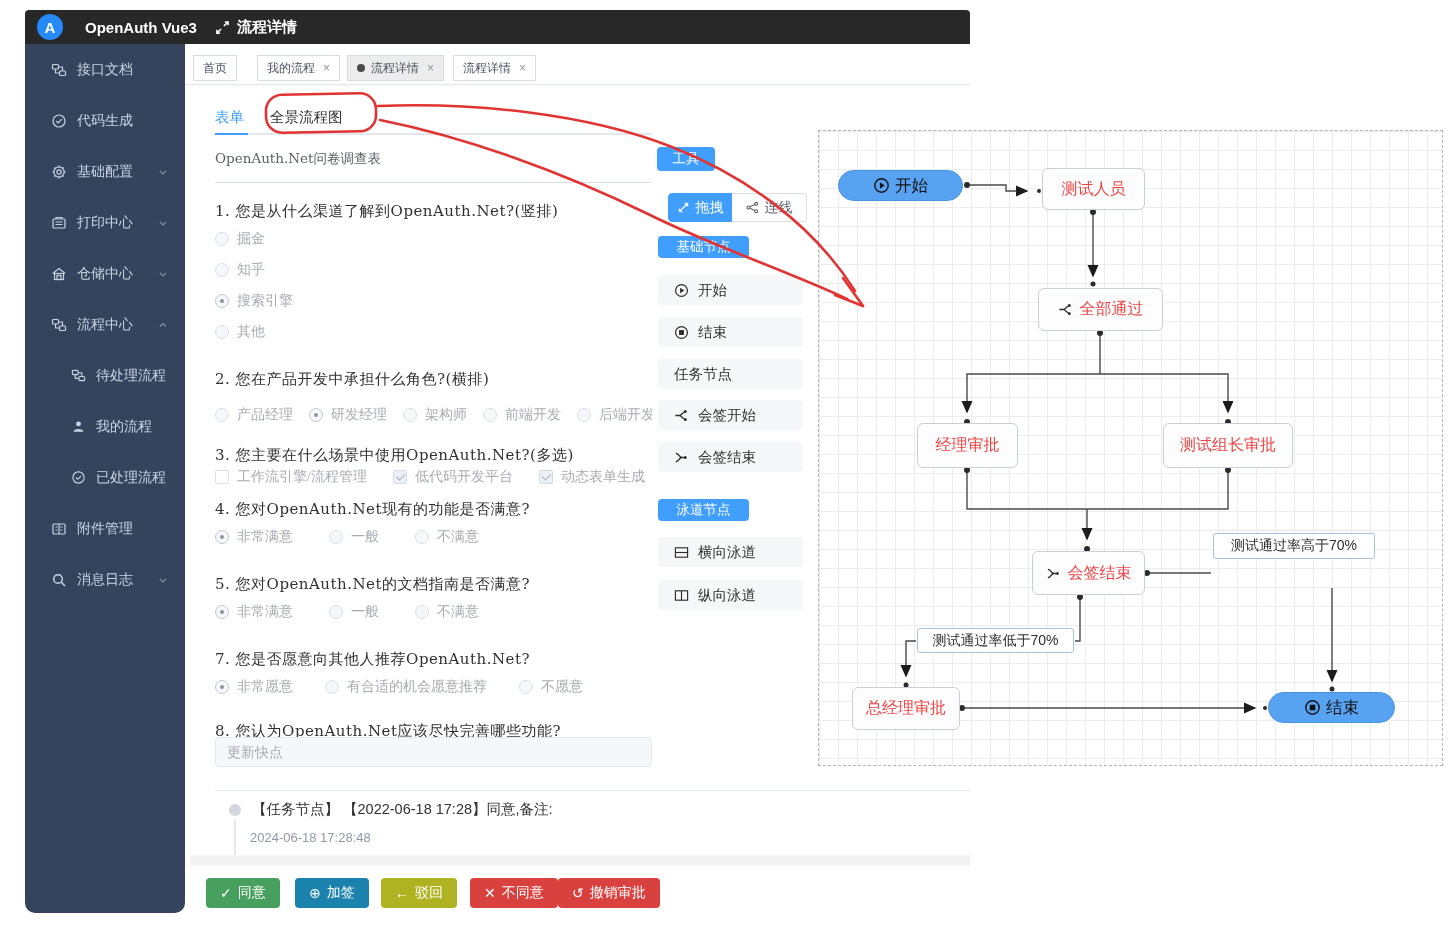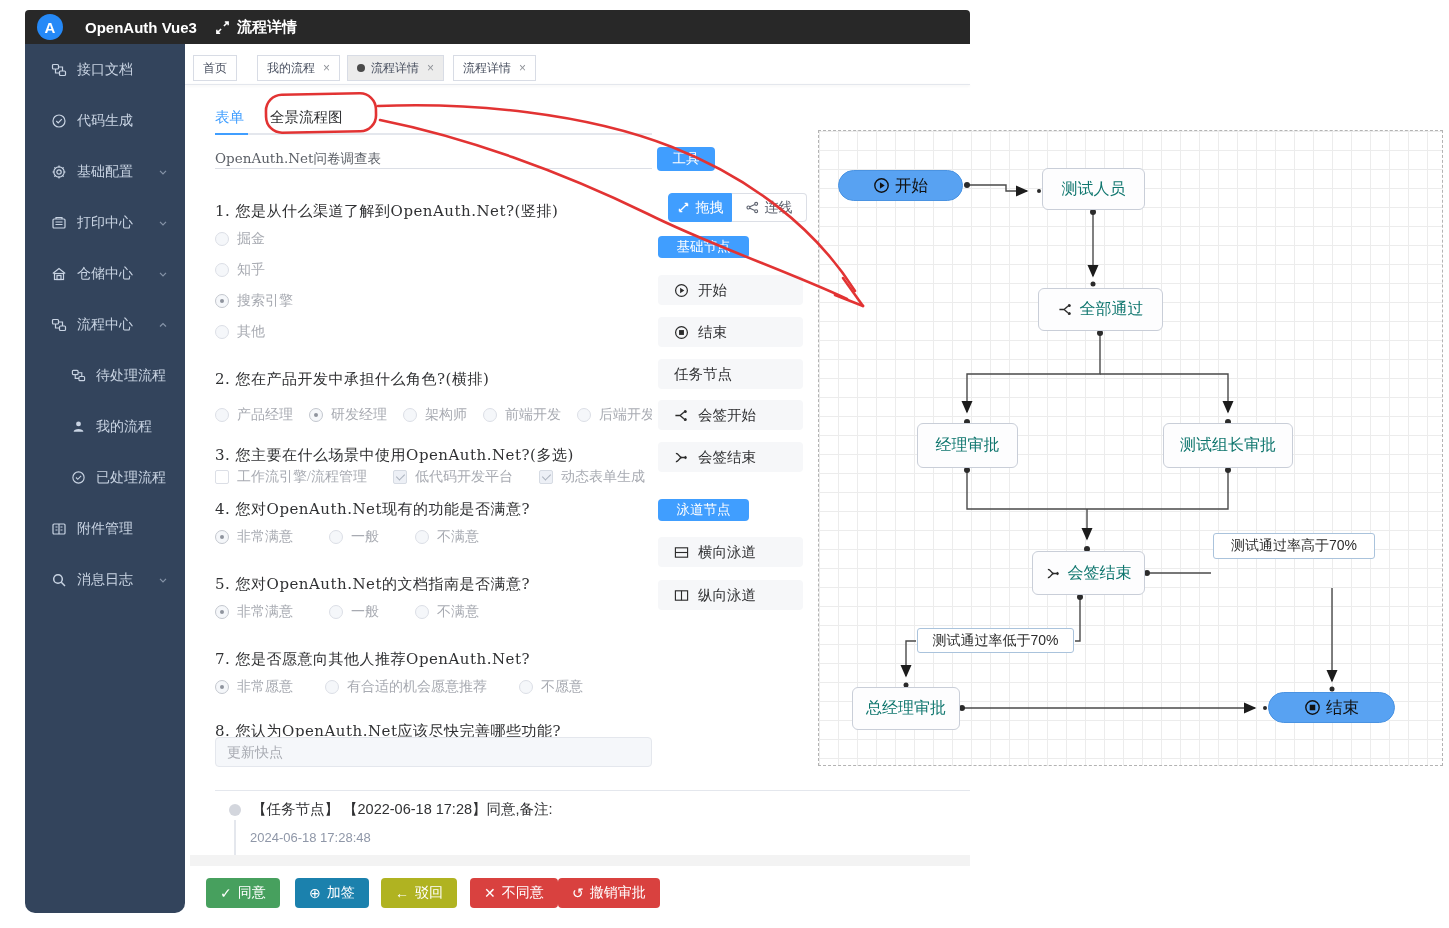--- a/index.html
+++ b/index.html
@@ -25,21 +25,21 @@
   .tag.active{background:#ececec}
   .tagdot{width:8px;height:8px;border-radius:50%;background:#4a4a4a;display:inline-block}
   .tagx{color:#909399;font-size:12px;margin-left:2px}
   .tagline{position:absolute;left:0;top:40px;width:785px;height:1px;background:#e4e7ed;box-shadow:0 1px 3px rgba(0,0,0,.08)}
   .vtab{position:absolute;top:56px;height:34px;line-height:34px;font-size:14.5px;color:#303133;cursor:pointer}
   .vtab.on{color:#409eff}
   .vtabline{position:absolute;left:30px;top:89px;width:437px;height:2px;background:#e4e7ed}
   .vtabul{position:absolute;left:30px;top:89px;width:33px;height:2px;background:#409eff;z-index:2}
   
   .form{position:absolute;left:30px;top:100px;width:437px;height:672px;font-family:"DejaVu Serif",serif}
-  .fttl{position:absolute;left:0;top:6px;width:437px;color:#5b5f66;font-size:13.5px;border-bottom:1px solid #dcdfe6}
+  .fttl{position:absolute;left:0;top:6px;width:437px;color:#5b5f66;font-size:13.5px;padding-bottom:14px;border-bottom:1px solid #dcdfe6}
   .q{position:absolute;left:0;color:#303133;font-size:15px;letter-spacing:.5px;white-space:nowrap}
   .orow{position:absolute;left:0;display:flex;align-items:center;white-space:nowrap;overflow:hidden;width:437px;font-family:Liberation Serif, serif}
   .opt{display:flex;align-items:center;gap:8px;color:#a8abb2;font-size:14px;flex:none}
   .r{width:14px;height:14px;border:1px solid #dcdfe6;border-radius:50%;background:#f5f7fa;display:inline-block;position:relative;flex:none;box-sizing:border-box}
   .r.on{border-color:#c3c7ce}
   .r.on::after{content:'';position:absolute;left:4px;top:4px;width:4px;height:4px;border-radius:50%;background:#8f949d}
   .cb{width:14px;height:14px;border:1px solid #dcdfe6;border-radius:2px;background:#fff;display:inline-block;position:relative;flex:none;box-sizing:border-box}
   .cb.on{background:#edf0f6;border-color:#d6dbe3}
   .cb.on::after{content:'';position:absolute;left:4px;top:1px;width:4px;height:7px;border:solid #a9b0bc;border-width:0 1.5px 1.5px 0;transform:rotate(45deg)}
   .tin{position:absolute;left:0;top:593px;width:437px;height:30px;background:#f5f7fa;border:1px solid #e4e7ed;border-radius:4px;box-sizing:border-box;color:#a8abb2;font-size:14px;line-height:28px;padding:0 11px;font-family:"Liberation Sans",sans-serif}
@@ -53,21 +53,21 @@
   
   .badge{position:absolute;background:#409eff;color:#fff;font-size:13.5px;border-radius:4px;display:flex;align-items:center;justify-content:center}
   .tgl{position:absolute;height:29px;box-sizing:border-box;display:flex;align-items:center;justify-content:center;gap:6px;font-size:14px;cursor:pointer}
   .tgl.on{background:#409eff;color:#fff;border:1px solid #409eff;border-radius:4px 0 0 4px}
   .tgl.off{background:#fff;color:#5f6470;border:1px solid #dcdfe6;border-left:none;border-radius:0 4px 4px 0}
   .trow{position:absolute;left:473px;width:145px;height:30px;background:#f6f7f9;border-radius:4px;display:flex;align-items:center;gap:9px;padding-left:16px;box-sizing:border-box;color:#303133;font-size:14.5px;cursor:pointer}
   
   .canvas{left:818px;top:130px;width:625px;height:636px;background:#fff;z-index:2;border:1px dashed #b3b3b3;box-sizing:border-box;
     background-image:linear-gradient(to right,#ececec 1px,transparent 1px),linear-gradient(to bottom,#ececec 1px,transparent 1px);
     background-size:19px 19px}
-  .fnode{z-index:4;background:#fdfdfe;border:1px solid #c9ced8;border-radius:6px;display:flex;align-items:center;justify-content:center;gap:7px;color:#0f766e;font-size:16px;box-sizing:border-box;cursor:pointer}
+  .fnode{z-index:4;background:#fdfdfe;border:1px solid #c9ced8;border-radius:6px;display:flex;align-items:center;justify-content:center;gap:7px;color:#ef4444;font-size:16px;box-sizing:border-box;cursor:pointer}
   .fcap{z-index:4;background:#58a2f2;border:1px solid #4a93e2;border-radius:16px;display:flex;align-items:center;justify-content:center;gap:5px;color:#111;font-size:16.5px;font-weight:500;box-sizing:border-box;cursor:pointer}
   .flab{z-index:4;background:#fff;border:1px solid #aac3dc;border-radius:3px;display:flex;align-items:center;justify-content:center;color:#2d2d2d;font-size:14px;box-sizing:border-box;cursor:pointer;white-space:nowrap}
   #edges{left:0;top:0;z-index:3;pointer-events:none}
   #annot{left:0;top:0;z-index:6;pointer-events:none}
 </style>
 </head>
 <body>
 
 <div class="abs hdr">
   <div class="logo">A</div>

